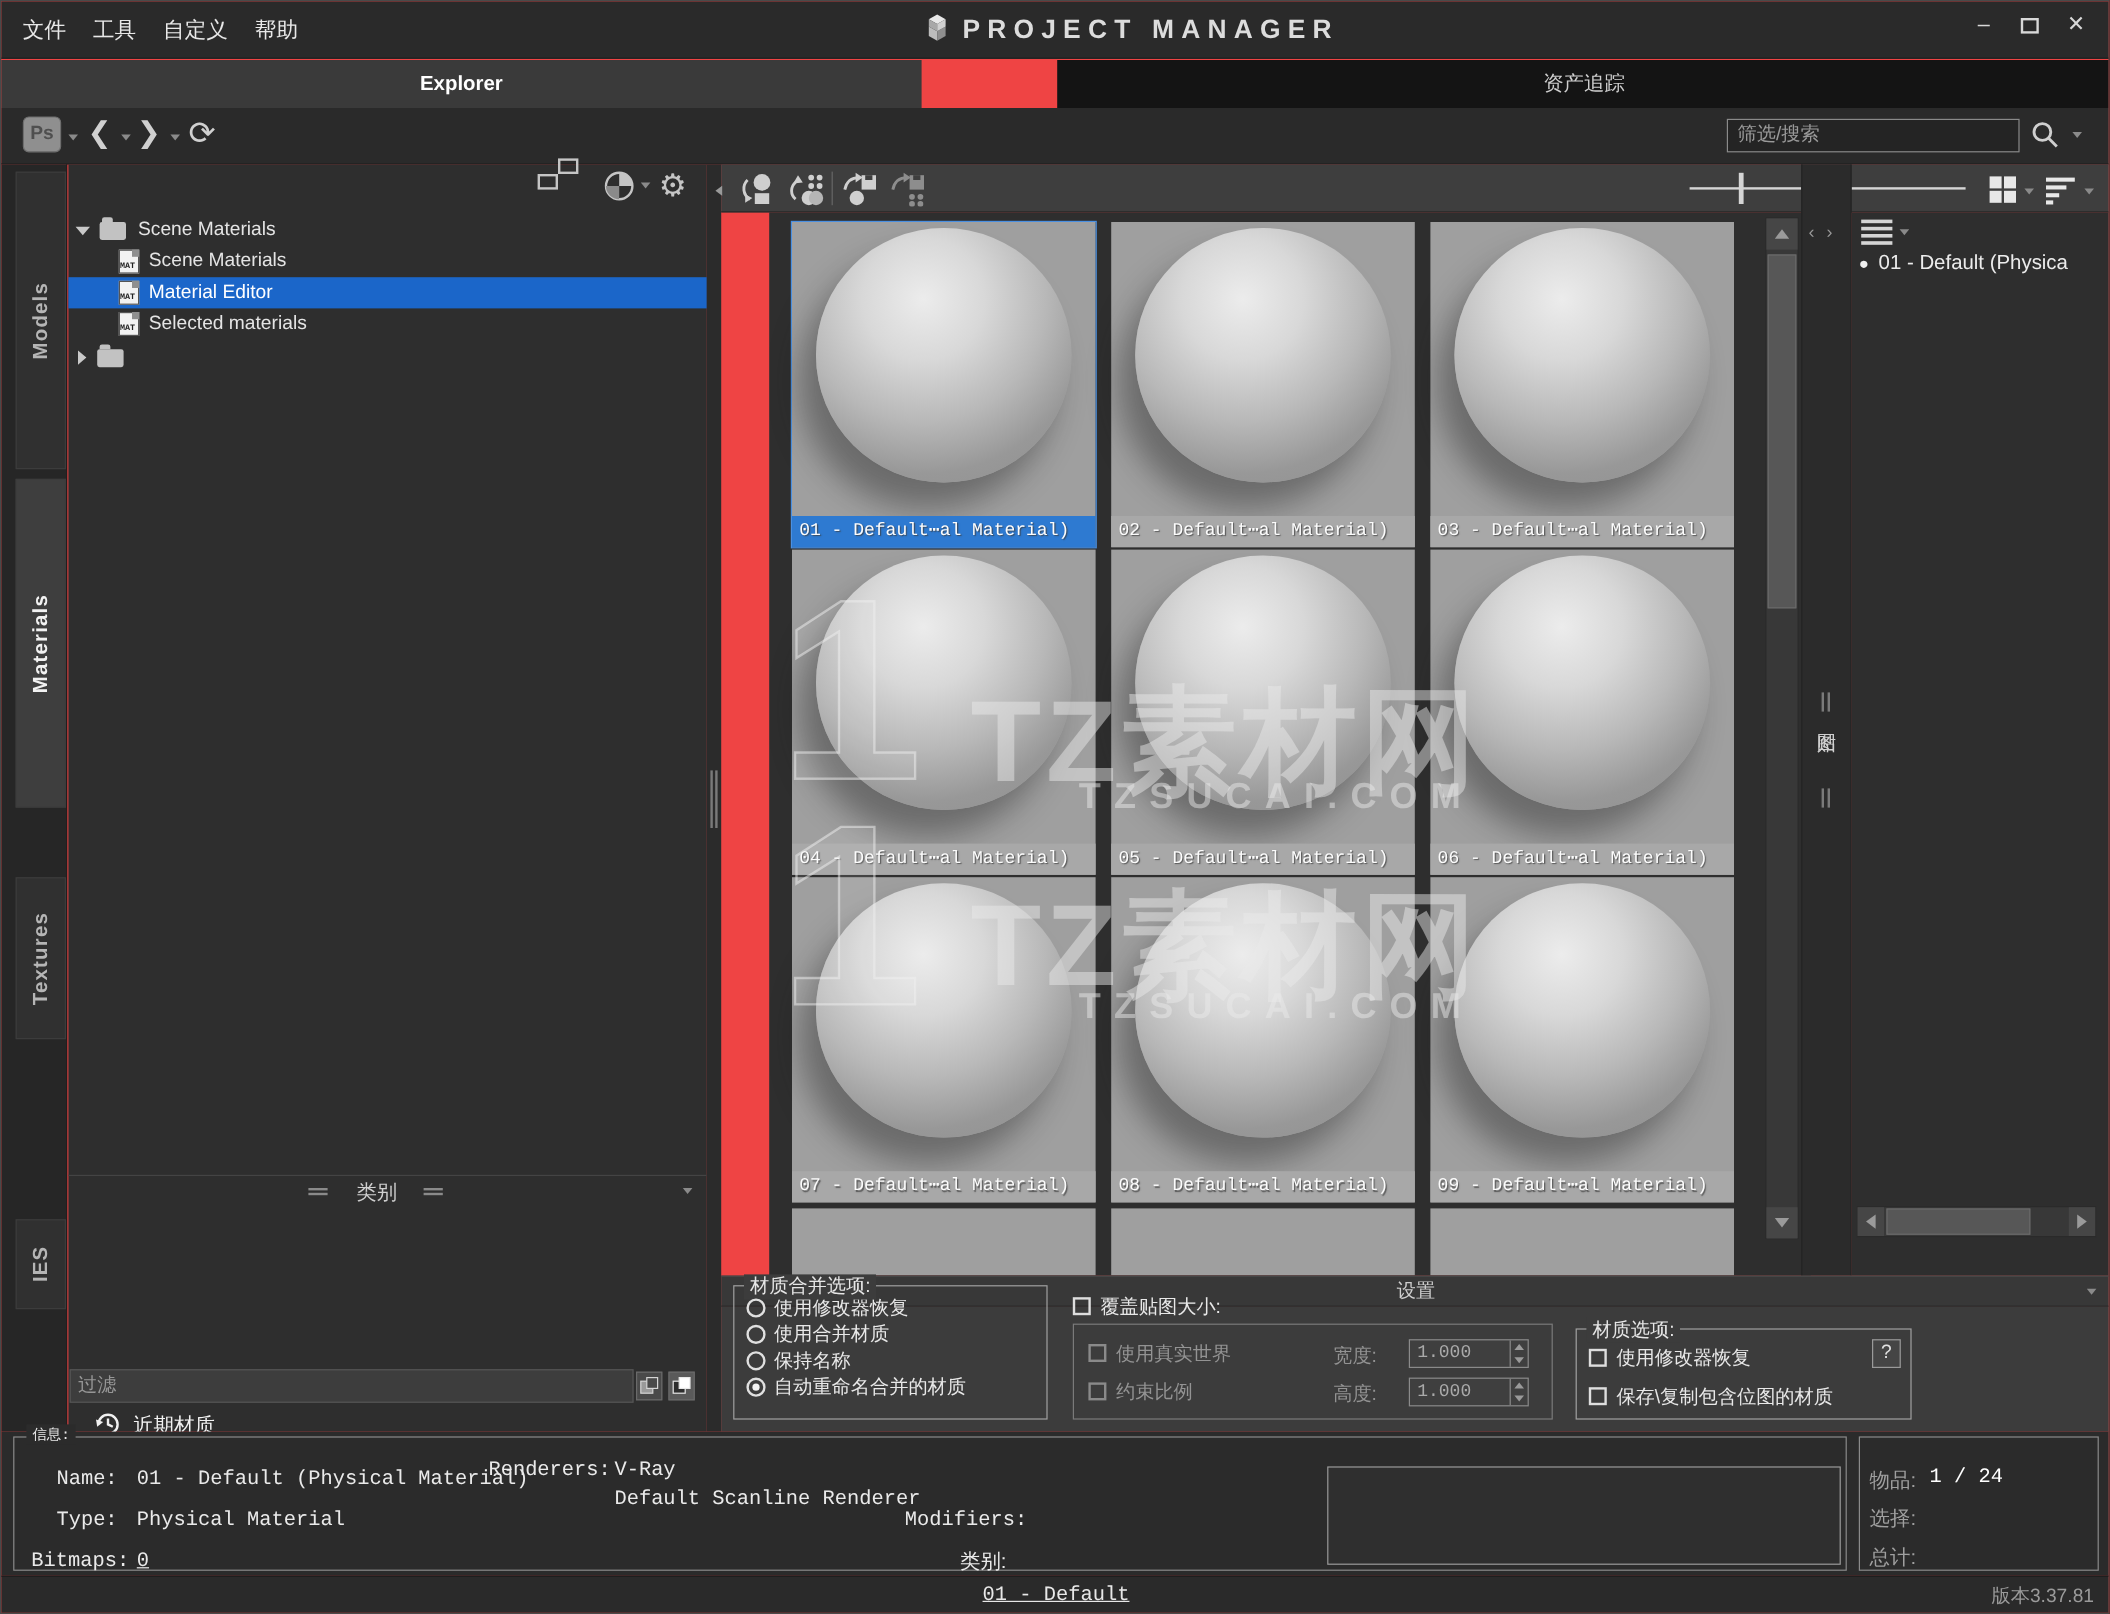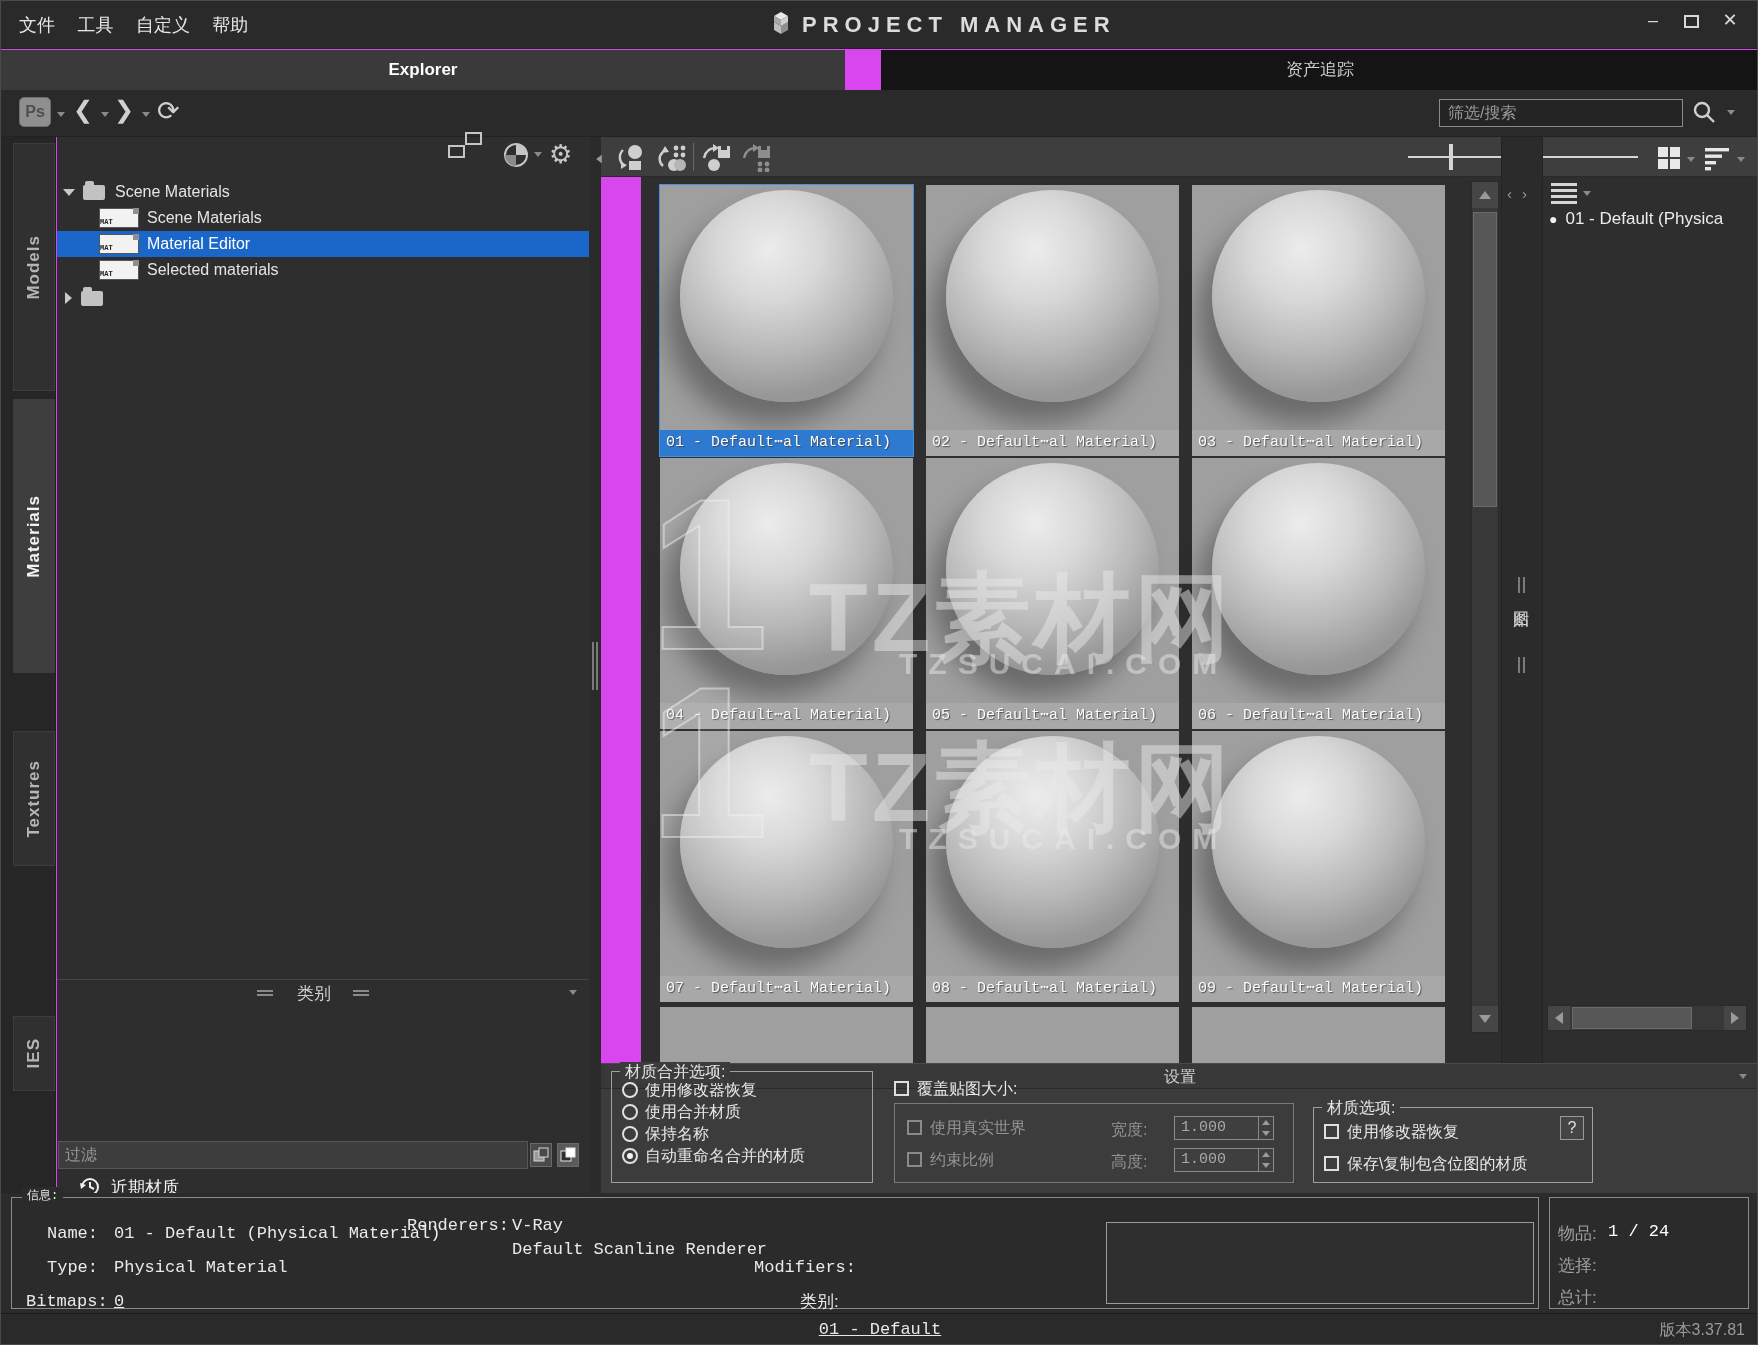--- a/index.html
+++ b/index.html
@@ -1,18 +1,18 @@
 <!DOCTYPE html>
 <html><head>
 <meta charset="utf-8">
 <style>
   * { margin:0; padding:0; box-sizing:border-box; }
   html,body { background:#111; }
   body { font-family:"Liberation Sans", sans-serif; }
-  .app { position:relative; width:1758px; height:1345px; background:#d946ef; border:1px solid #4a4a4a; overflow:hidden; color:#e0e0e0; }
+  .app { position:relative; width:1758px; height:1345px; background:#ef4444; border:1px solid #4a4a4a; overflow:hidden; color:#e0e0e0; }
   .abs { position:absolute; }
   .mono { font-family:"Liberation Mono","DejaVu Sans Mono",monospace; }
 
   
   .titlebar { left:0; top:0; width:1758px; height:48px; background:#2a2a2a; border-bottom:1px solid #202020; }
   .menu-item { display:inline-block; margin-right:18px; font-size:18px; color:#e8e8e8; cursor:default; }
   .logo-text { font-size:22px; font-weight:bold; letter-spacing:6px; color:#dcdcdc; }
   .winbtn { width:34px; text-align:center; font-size:18px; color:#d8d8d8; display:inline-block; }
   .maxbox { display:inline-block; width:15px; height:13px; border:2px solid #d8d8d8; vertical-align:middle; }
 
@@ -37,21 +37,21 @@
   .vtab.active span { color:#f2f2f2; }
 
   
   .tree-panel { left:56px; top:136px; width:532px; height:1056px; background:#2e2e2e; }
   .tree-row { position:absolute; left:0; width:532px; height:26px; display:flex; align-items:center; font-size:16px; color:#e4e4e4; }
   .tree-row.sel { background:#1b66c9; color:#ffffff; }
   .tri-down { width:0;height:0;border-left:6px solid transparent;border-right:6px solid transparent;border-top:7px solid #c9c9c9; }
   .tri-right { width:0;height:0;border-top:6px solid transparent;border-bottom:6px solid transparent;border-left:7px solid #c9c9c9; }
   .folder { position:relative; width:22px; height:15px; background:#c2c2c2; border-radius:2px; }
   .folder:before { content:""; position:absolute; top:-4px; left:2px; width:9px; height:4px; background:#c2c2c2; border-radius:2px 2px 0 0; }
-  .mat-icon { position:relative; width:40px; height:20px; background:#f2f2f2; border:1px solid #555; }
+  .mat-icon { position:relative; width:17px; height:20px; background:#f2f2f2; border:1px solid #555; }
   .mat-badge { position:absolute; left:0px; bottom:1px; font-size:7px; font-weight:bold; color:#222; letter-spacing:0; font-family:"Liberation Mono",monospace; }
   .mat-fold { position:absolute; right:-1px; top:-1px; width:6px; height:6px; background:#8f8f8f; }
 
   
   .copy-icon { position:relative; width:24px; height:20px; }
   .copy-icon i { position:absolute; border:2px solid #c5c5c5; width:17px; height:13px; display:block; }
   .copy-icon i:first-child { left:0; bottom:0; }
   .copy-icon i:last-child { right:0; top:0; background:#2e2e2e; }
 
   
@@ -148,21 +148,21 @@
       </span>
       <span class="logo-text">PROJECT MANAGER</span>
     </div>
     <div class="abs" style="right:12px; top:8px;">
       <span class="winbtn">–</span>
       <span class="winbtn"><i class="maxbox"></i></span>
       <span class="winbtn">✕</span>
     </div>
   </div>
 
-  <div class="abs tab tab-active" style="left:0; top:49px; width:844px;">Explorer</div>
+  <div class="abs tab tab-active" style="left:0; top:49px; width:767px;">Explorer</div>
   <div class="abs tab tab-idle" style="left:880px; top:49px; width:878px;">资产追踪</div>
 
   <div class="abs toolbar">
     <div class="abs ps-btn" style="left:18px; top:7px;">Ps</div>
     <span class="abs mini-caret" style="left:56px; top:22px;"></span>
     <span class="abs nav-glyph" style="left:72px; top:6px;">❮</span>
     <span class="abs mini-caret" style="left:100px; top:22px;"></span>
     <span class="abs nav-glyph" style="left:113px; top:6px;">❯</span>
     <span class="abs mini-caret" style="left:141px; top:22px;"></span>
     <span class="abs nav-glyph" style="left:156px; top:5px; font-size:27px;">⟳</span>

